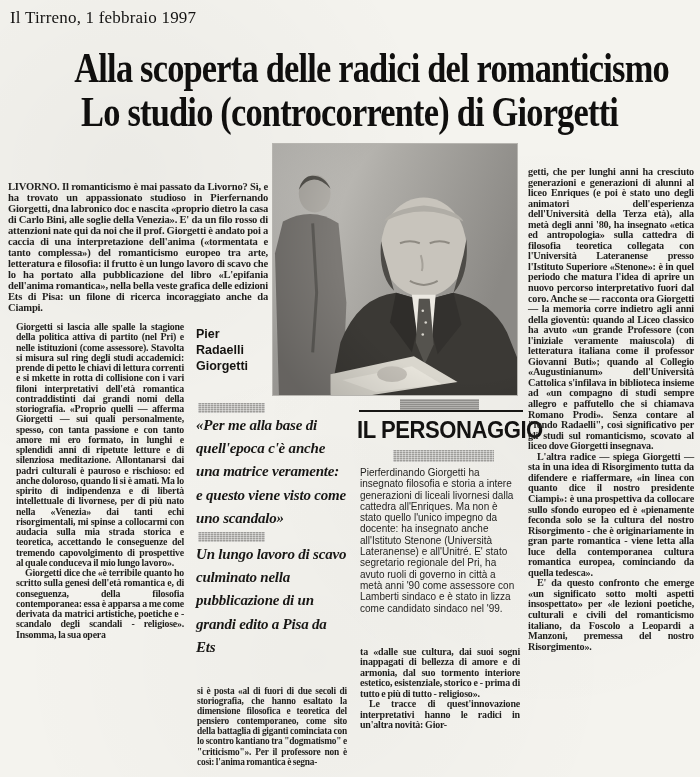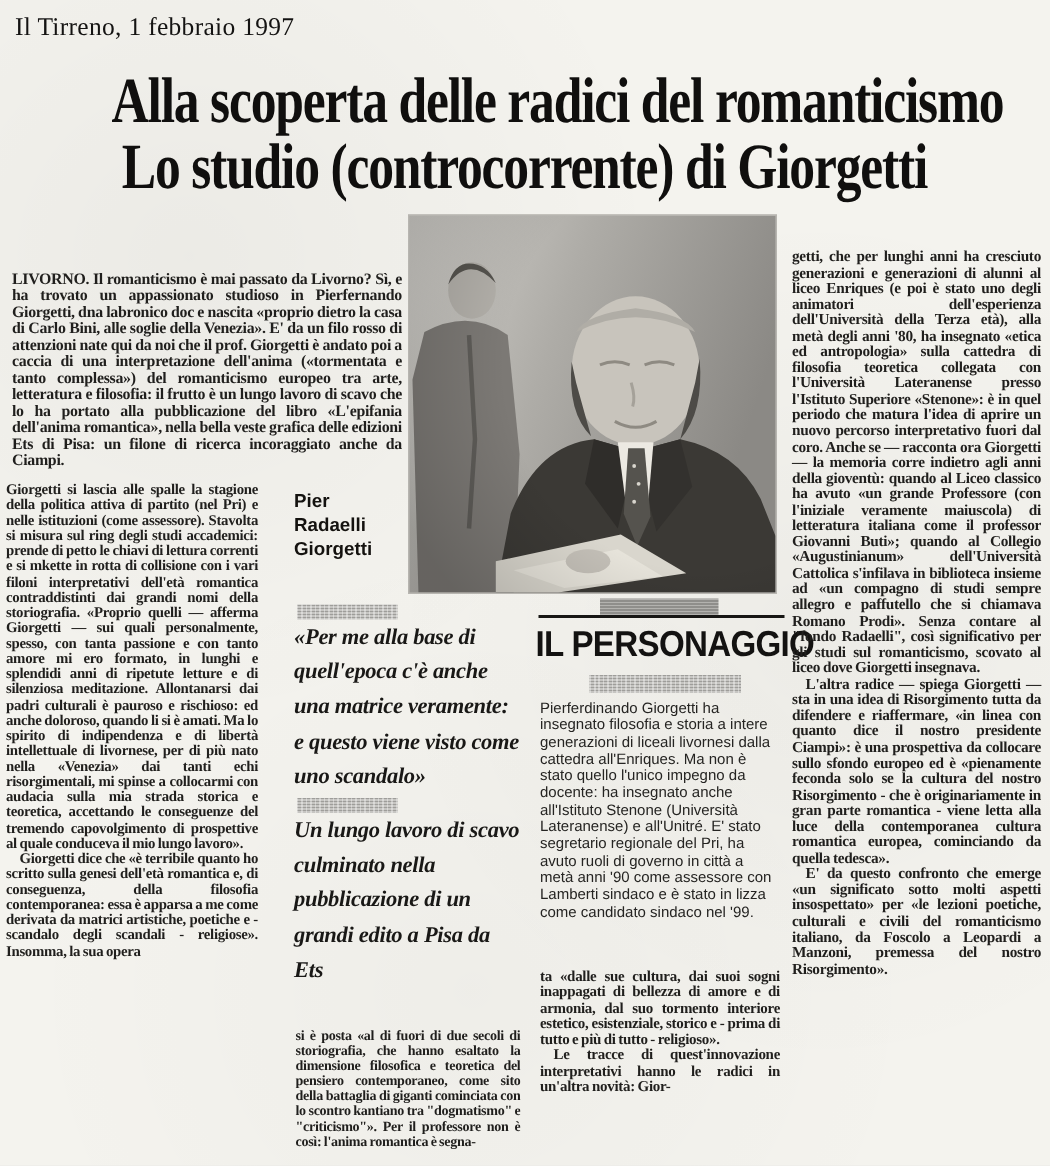--- a/index.html
+++ b/index.html
@@ -26,21 +26,21 @@
   .h1{top:46px;}
   .h2{top:90px;}
   .bodytext{
     font-weight:700;text-align:justify;color:#201f1d;
     letter-spacing:-.2px;word-spacing:-.5px;
     hyphens:auto;-webkit-hyphens:auto;
   }
   .bodytext p{margin:0;}
   .bodytext p + p{text-indent:9px;}
   .intro{left:8px;top:138px;width:260px;height:184px;overflow:hidden;font-size:10.6px;line-height:11px;margin-top:43px;}
-  .col1{left:4px;top:322px;width:168px;font-size:9.9px;line-height:10.25px;}
+  .col1{left:16px;top:322px;width:168px;font-size:9.9px;line-height:10.25px;}
   .midbody{left:197px;top:686px;width:150px;font-size:9.4px;line-height:10.1px;height:91px;overflow:hidden;}
   .col4body{left:360px;top:647px;width:160px;font-size:10px;line-height:10.45px;}
   .col5{left:528px;top:143px;width:166px;font-size:10.2px;line-height:10.55px;margin-top:24px;}
   .caption{
     left:196px;top:326px;width:74px;
     font-family:"Liberation Sans", sans-serif;font-weight:700;
     font-size:12.5px;line-height:16px;color:#14120f;
   }
   .halftone{
     background:

